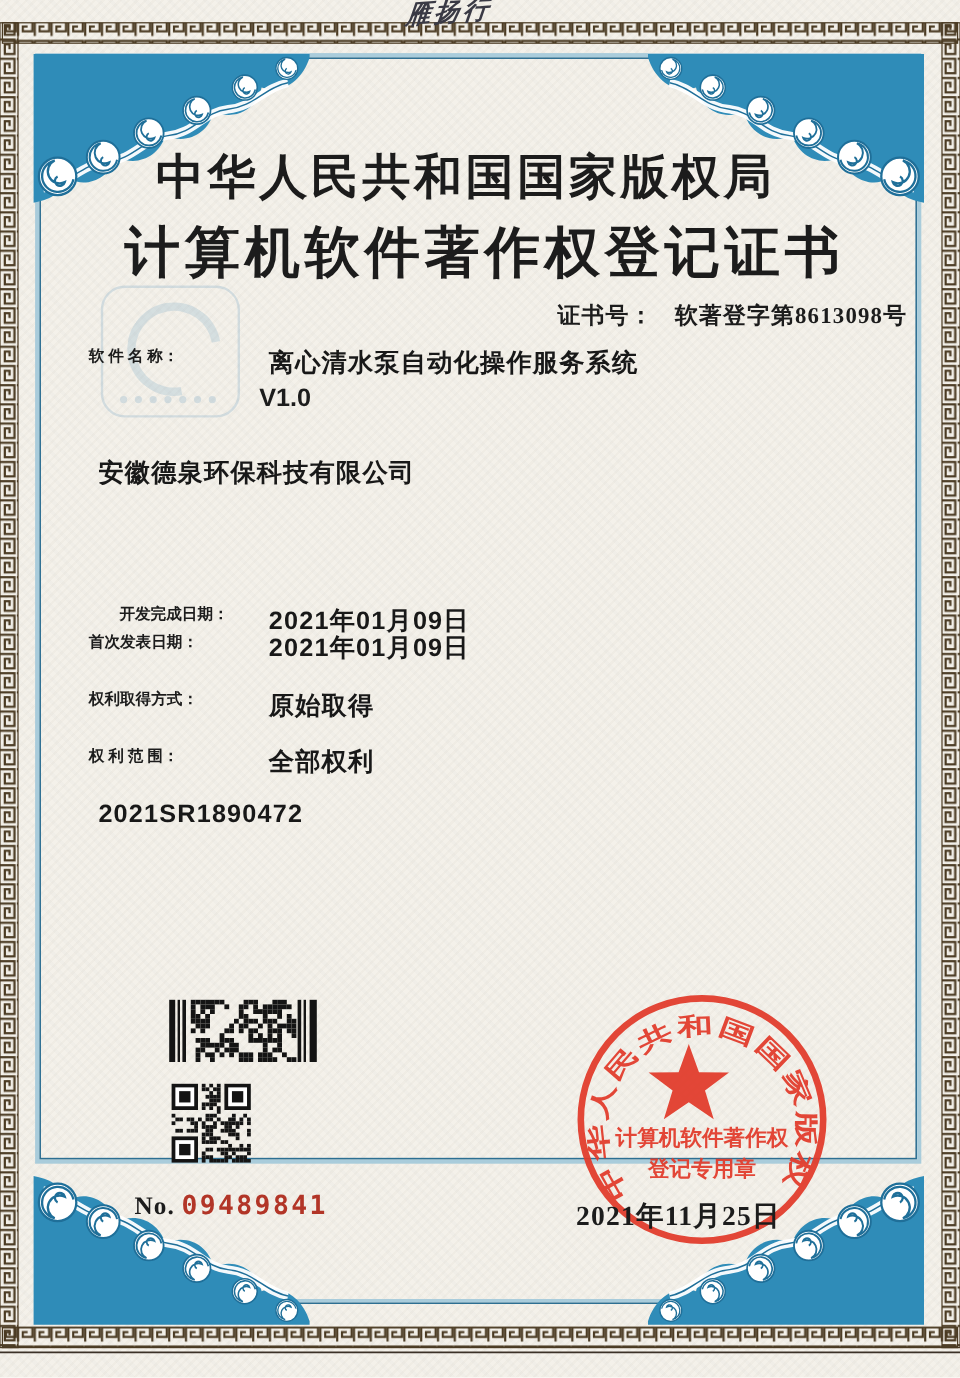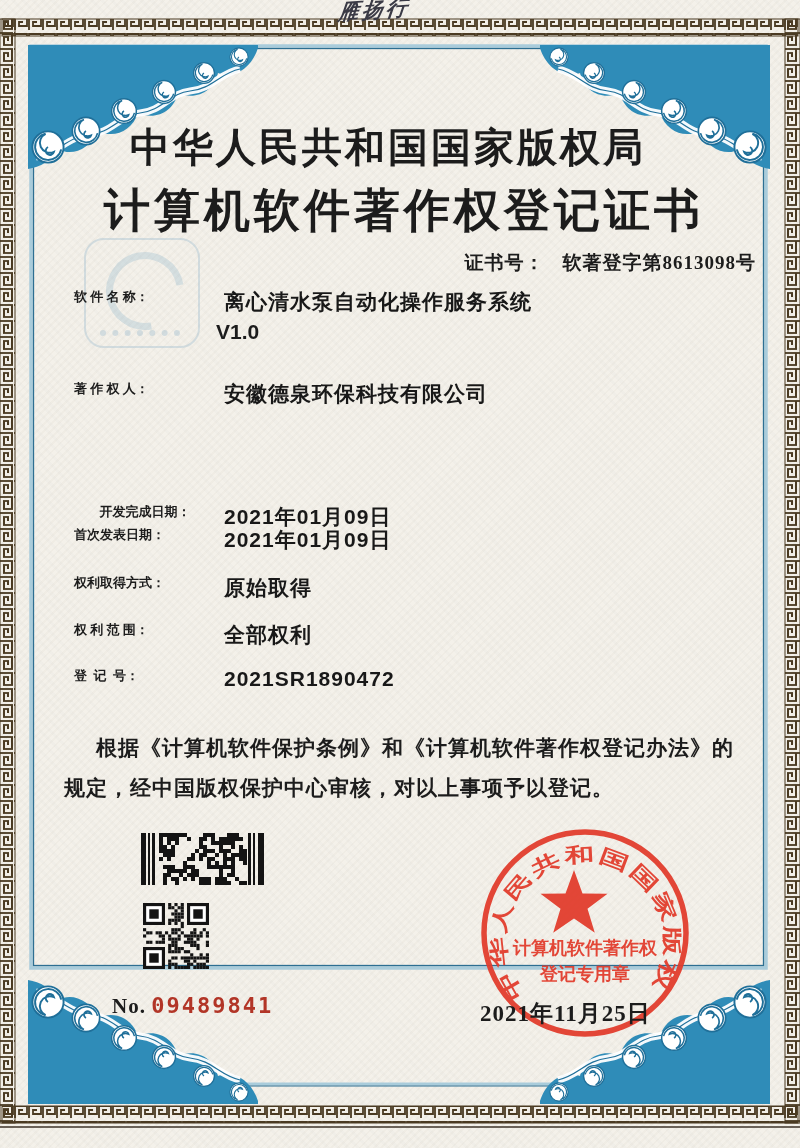--- a/index.html
+++ b/index.html
@@ -137,21 +137,20 @@
     <span>证书号：</span><span class="gap"></span><span>软著登字第8613098号</span>
   </div>
 
   <div class="abs field-row" style="top:288px;">
     <span class="field-label">软 件 名 称：</span>
     <span class="field-value">离心清水泵自动化操作服务系统</span>
   </div>
   <div class="abs version-line">V1.0</div>
 
   <div class="abs field-row" style="top:380px;">
-    <span class="field-label">著 作 权 人：</span>
     <span class="field-value">安徽德泉环保科技有限公司</span>
   </div>
 
   <div class="abs field-row" style="top:503px;text-align:center;">
     <span class="field-label">开发完成日期：</span>
     <span class="field-value">2021年01月09日</span>
   </div>
 
   <div class="abs field-row" style="top:526px;">
     <span class="field-label">首次发表日期：</span>
@@ -162,28 +161,23 @@
     <span class="field-label">权利取得方式：</span>
     <span class="field-value">原始取得</span>
   </div>
 
   <div class="abs field-row" style="top:621px;">
     <span class="field-label">权 利 范 围：</span>
     <span class="field-value">全部权利</span>
   </div>
 
   <div class="abs field-row" style="top:667px;">
-    <span class="field-label">登  记  号：</span>
     <span class="field-value">2021SR1890472</span>
   </div>
 
-  <div class="abs statement">
-    <span class="line1">根据《计算机软件保护条例》和《计算机软件著作权登记办法》的</span>
-    <span class="line2">规定，经中国版权保护中心审核，对以上事项予以登记。</span>
-  </div>
 
   <svg class="abs barcode" id="barcode-svg" width="125" height="52" viewBox="0 0 123 52" fill="#141414">
       <rect x="0" y="0" width="5" height="52"></rect>
       <rect x="7" y="0" width="2" height="52"></rect>
       <rect x="11" y="0" width="3" height="52"></rect>
       <rect x="18" y="0" width="4" height="4"></rect>
       <rect x="22" y="0" width="4" height="4"></rect>
       <rect x="26" y="0" width="4" height="4"></rect>
       <rect x="30" y="0" width="4" height="4"></rect>
       <rect x="34" y="0" width="4" height="4"></rect>

